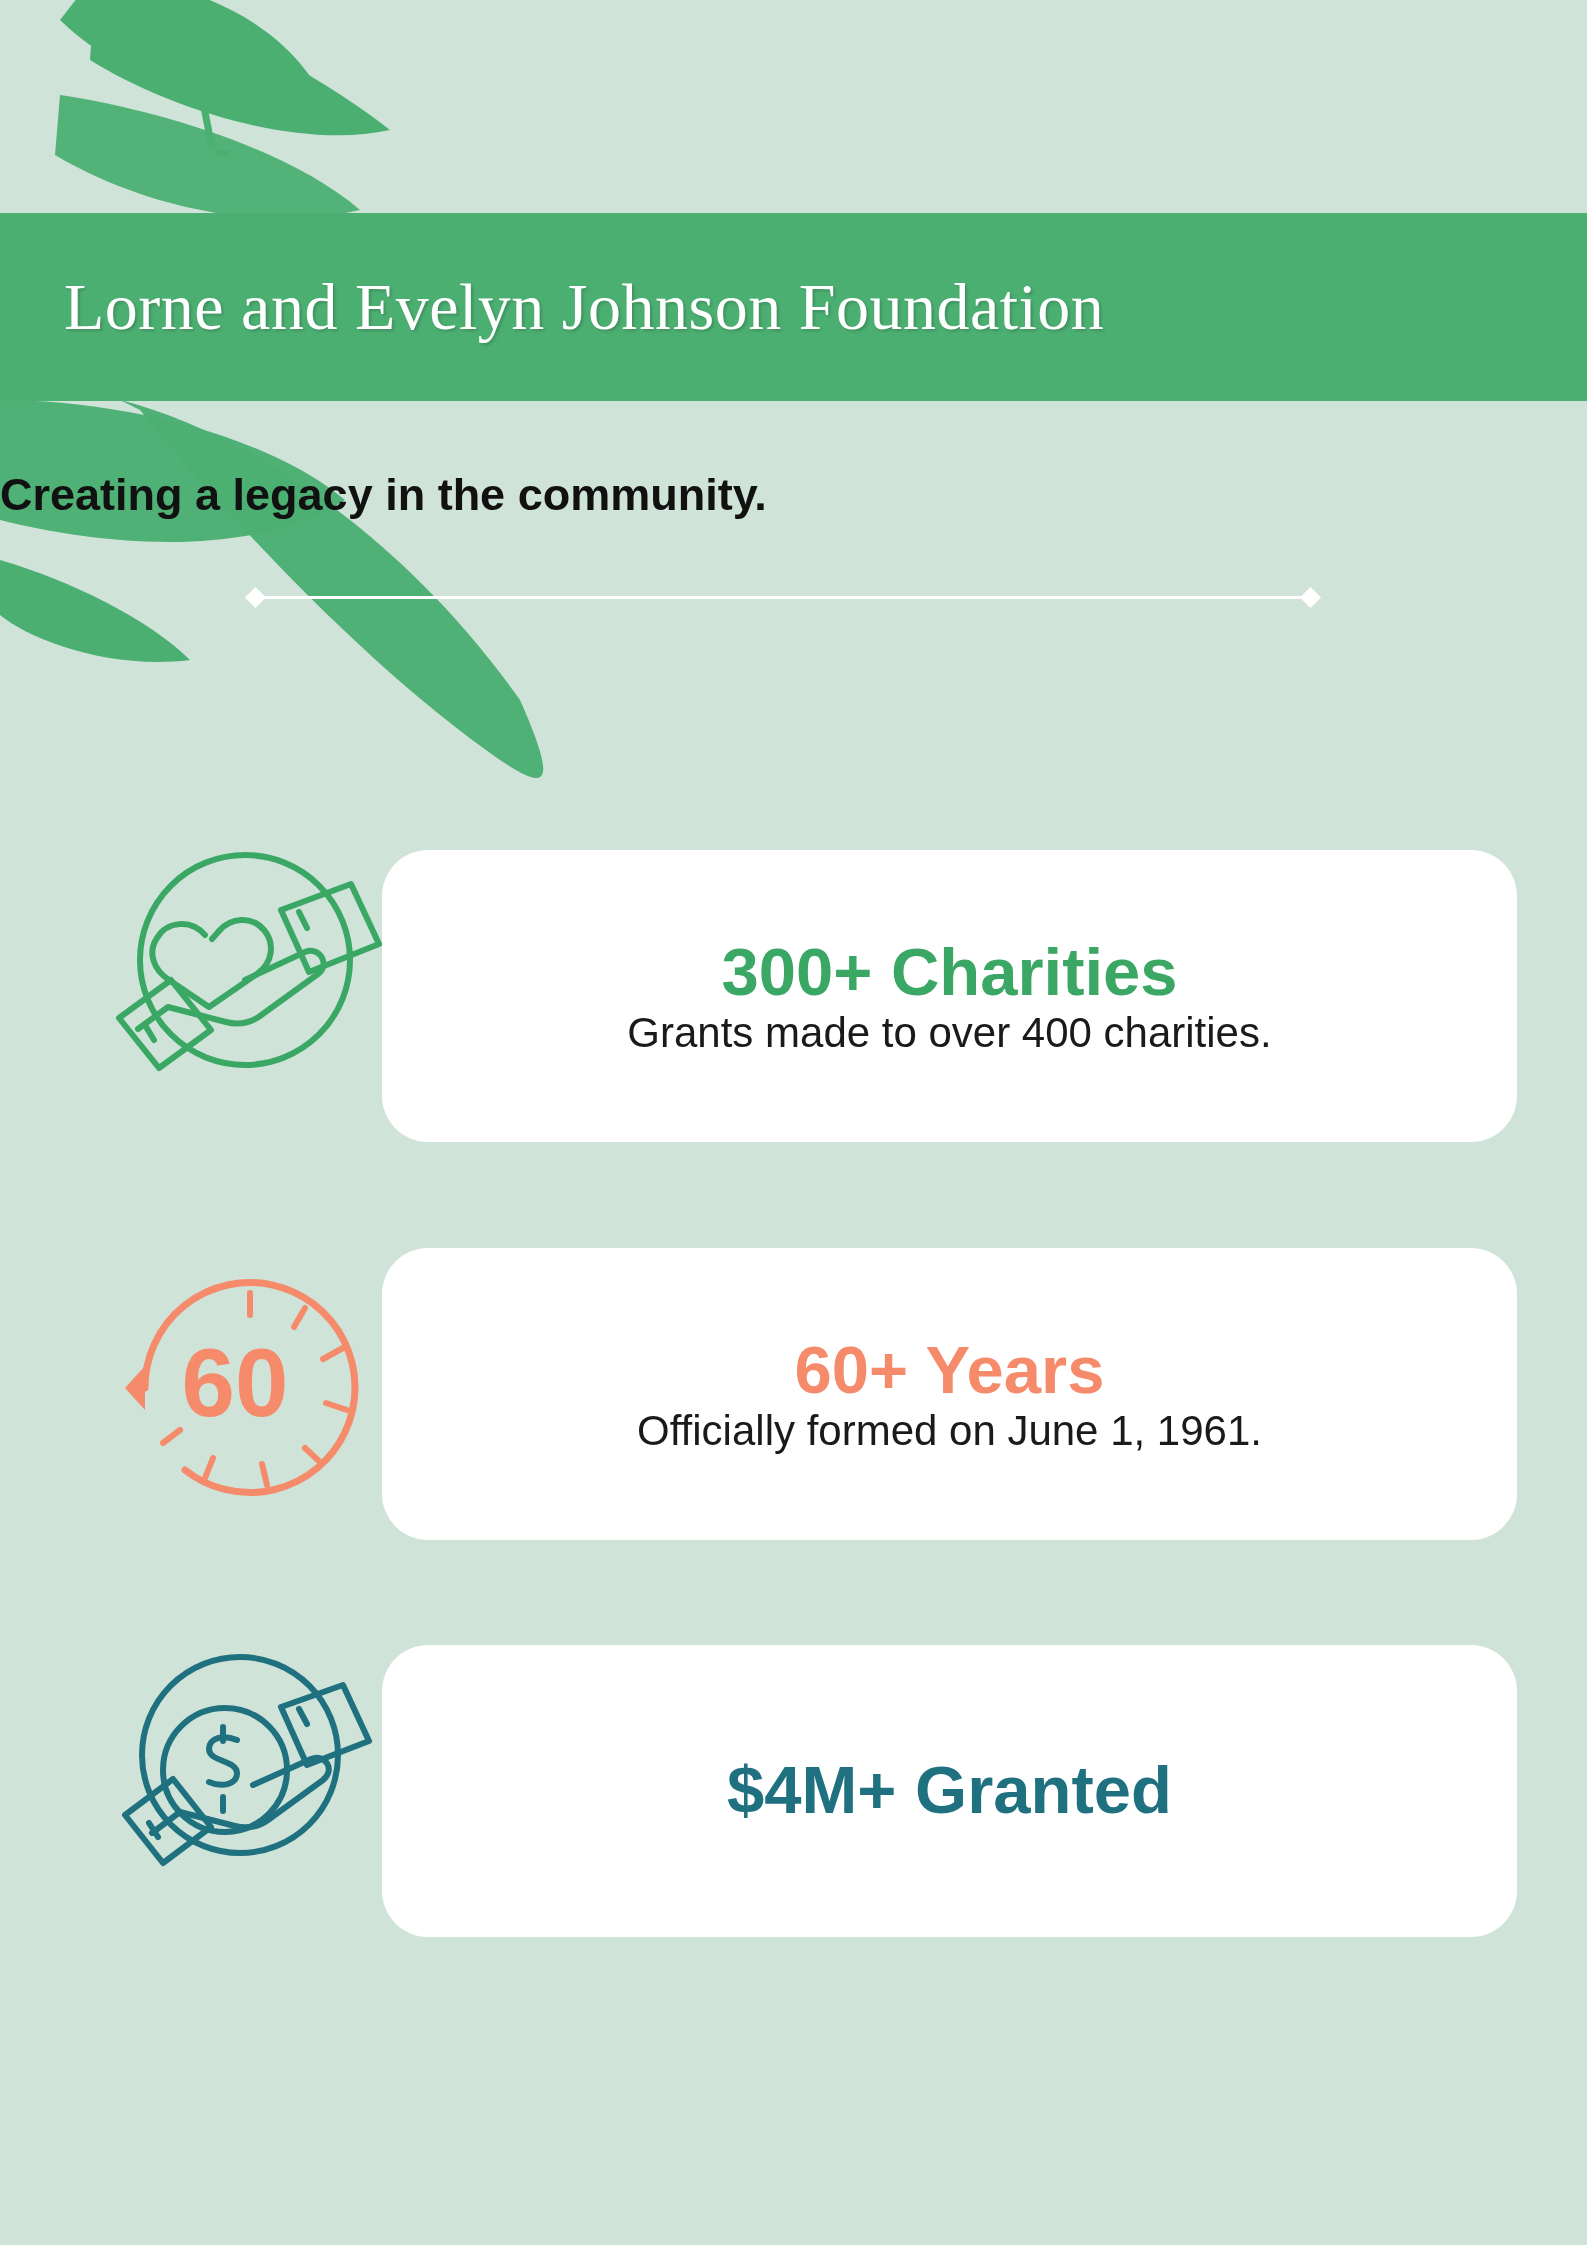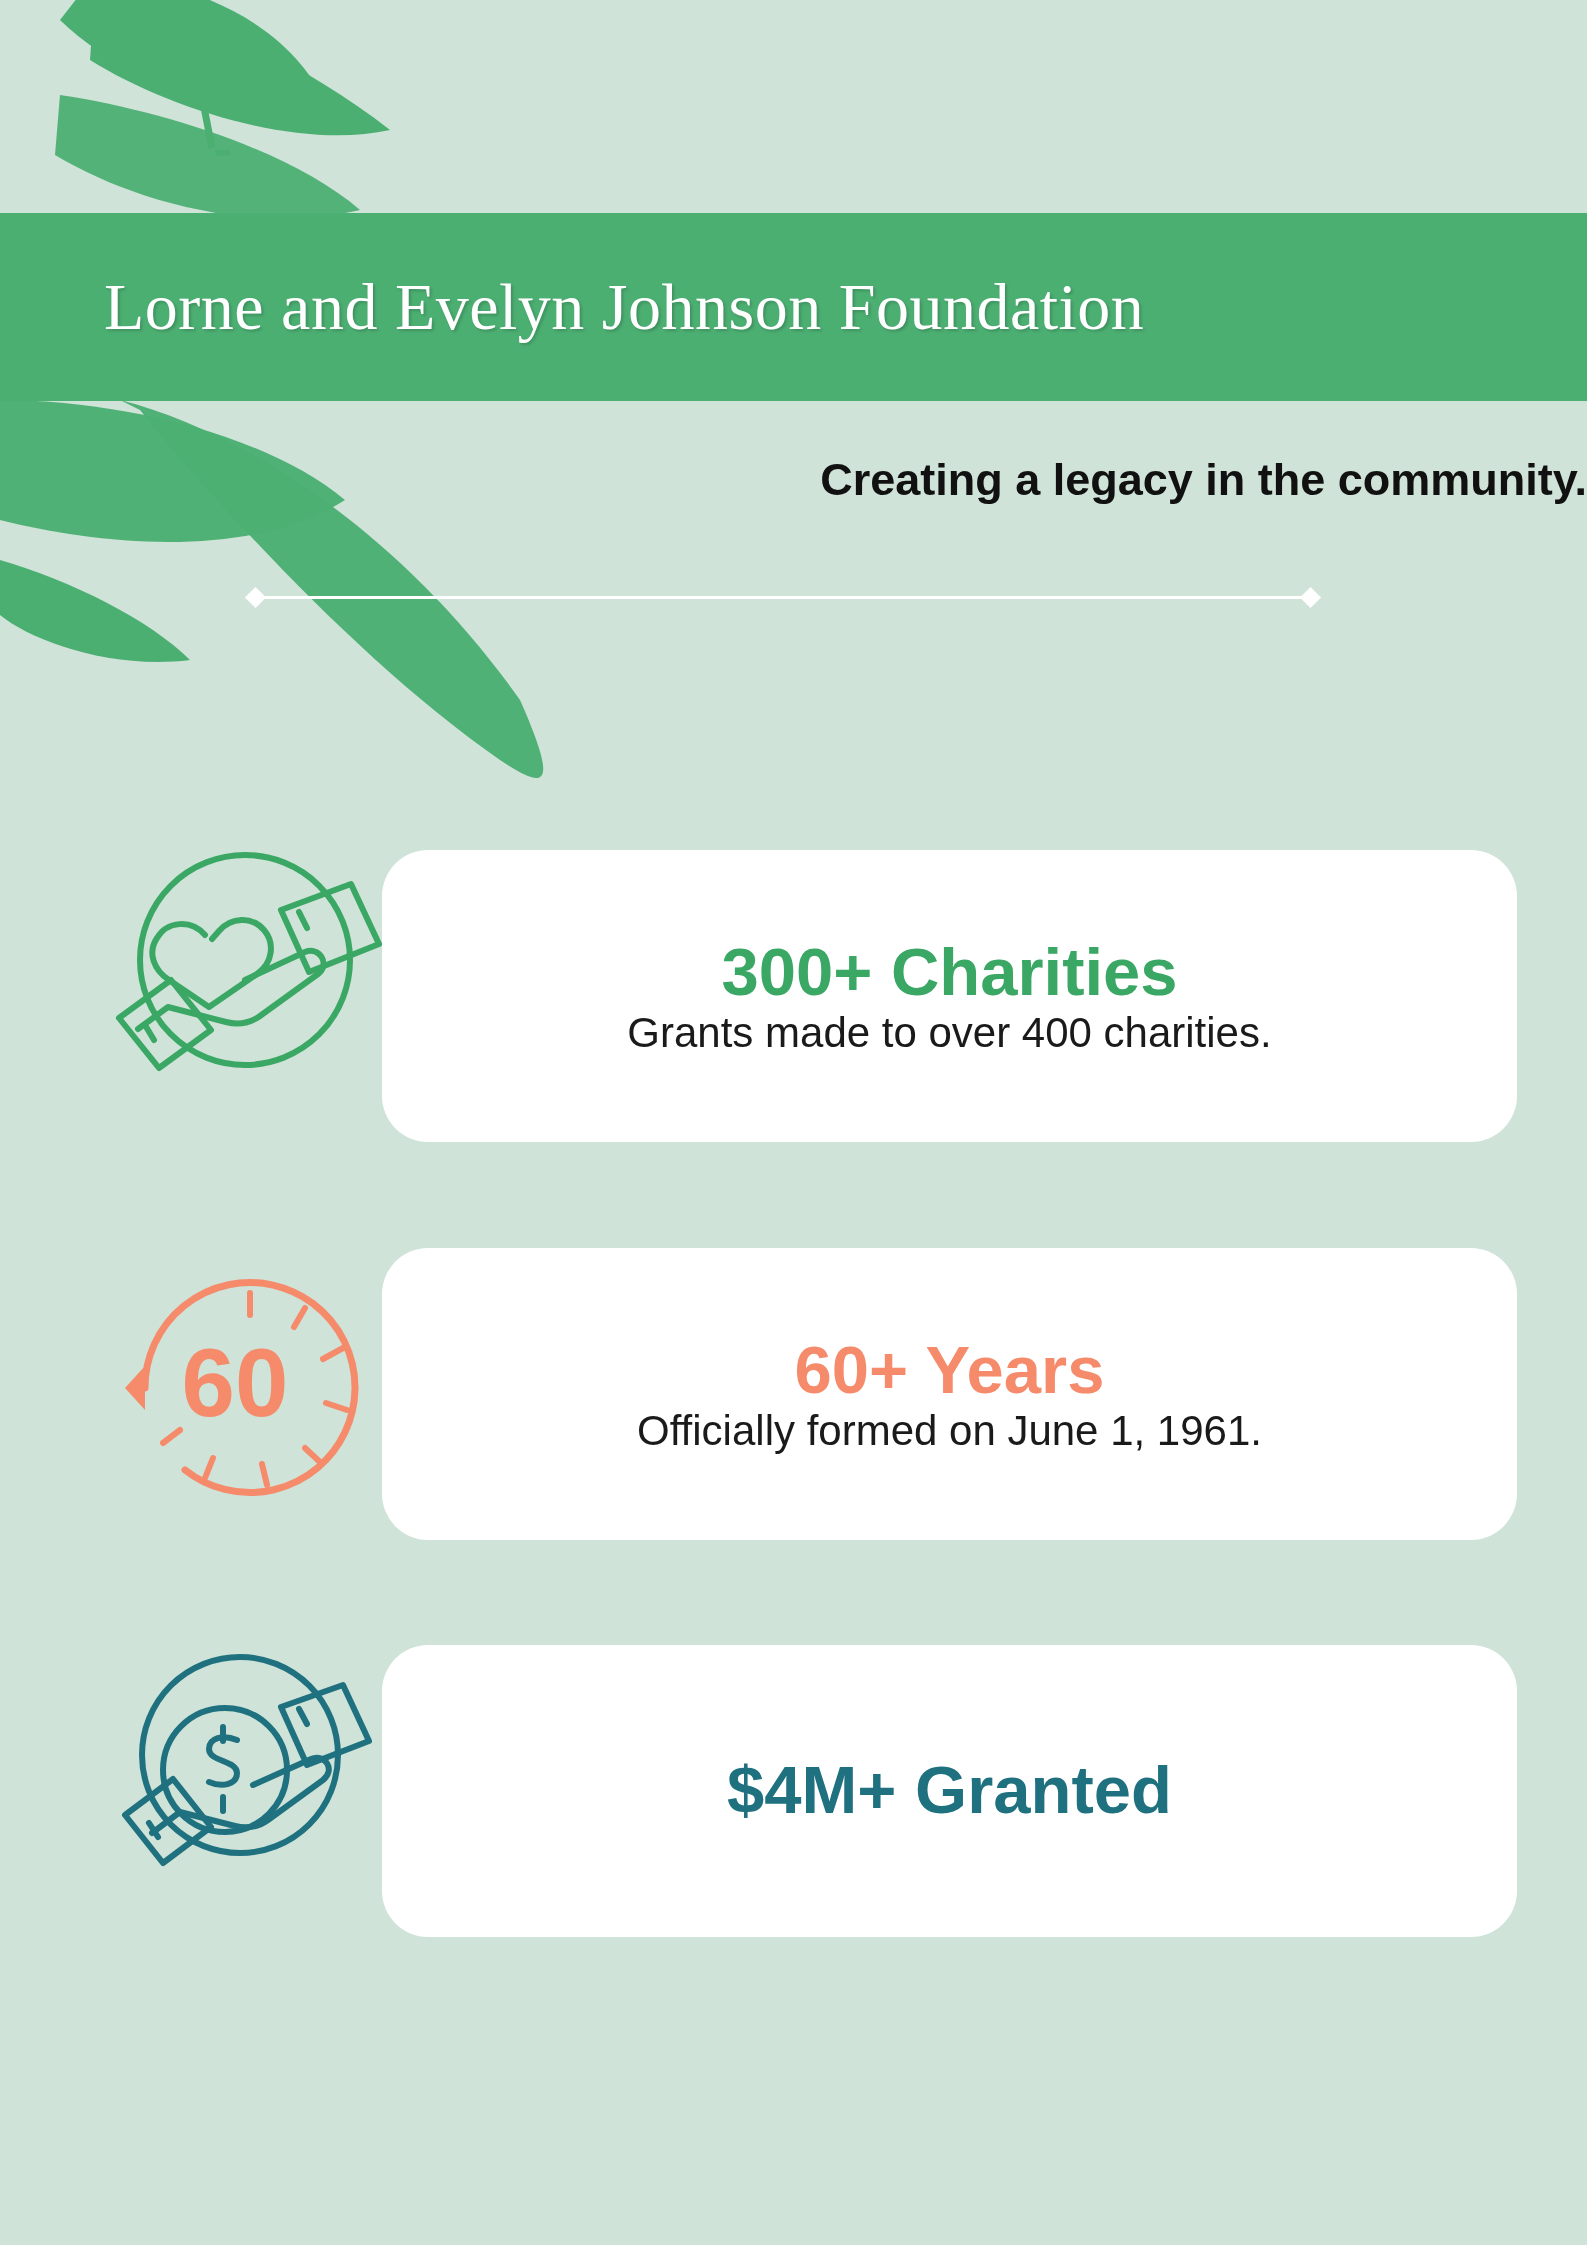--- a/index.html
+++ b/index.html
@@ -31,31 +31,31 @@
     height: 188px;
     background: #4caf72;
     display: flex;
     align-items: center;
   }
   .header-title {
     font-family: "Liberation Serif", serif;
     font-size: 66px;
     color: #ffffff;
     letter-spacing: 0.5px;
-    padding-left: 104px;
+    padding-left: 64px;
     text-shadow: 2px 2px 3px rgba(0,0,0,0.18);
     white-space: nowrap;
   }
 
   .subtitle {
     position: absolute;
     left: 0;
-    top: 454px;
+    top: 469px;
     width: 1587px;
-    text-align: right;
+    text-align: left;
     font-size: 45px;
     font-weight: bold;
     color: #111111;
   }
 
   
   .divider-wrap {
     position: absolute;
     left: 248px;
     top: 585px;

